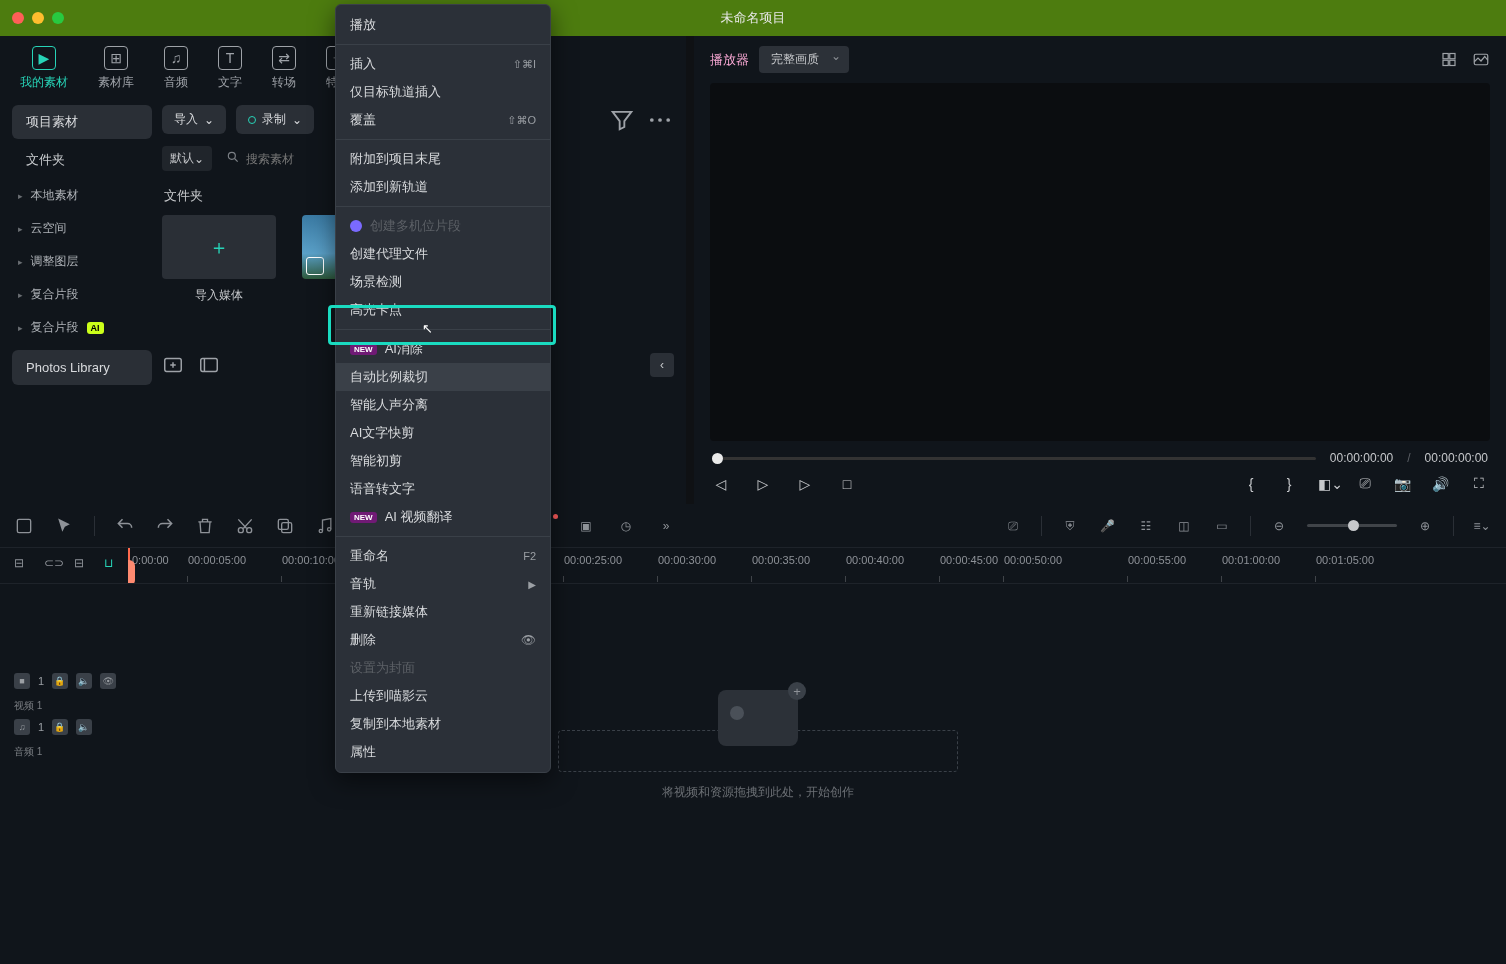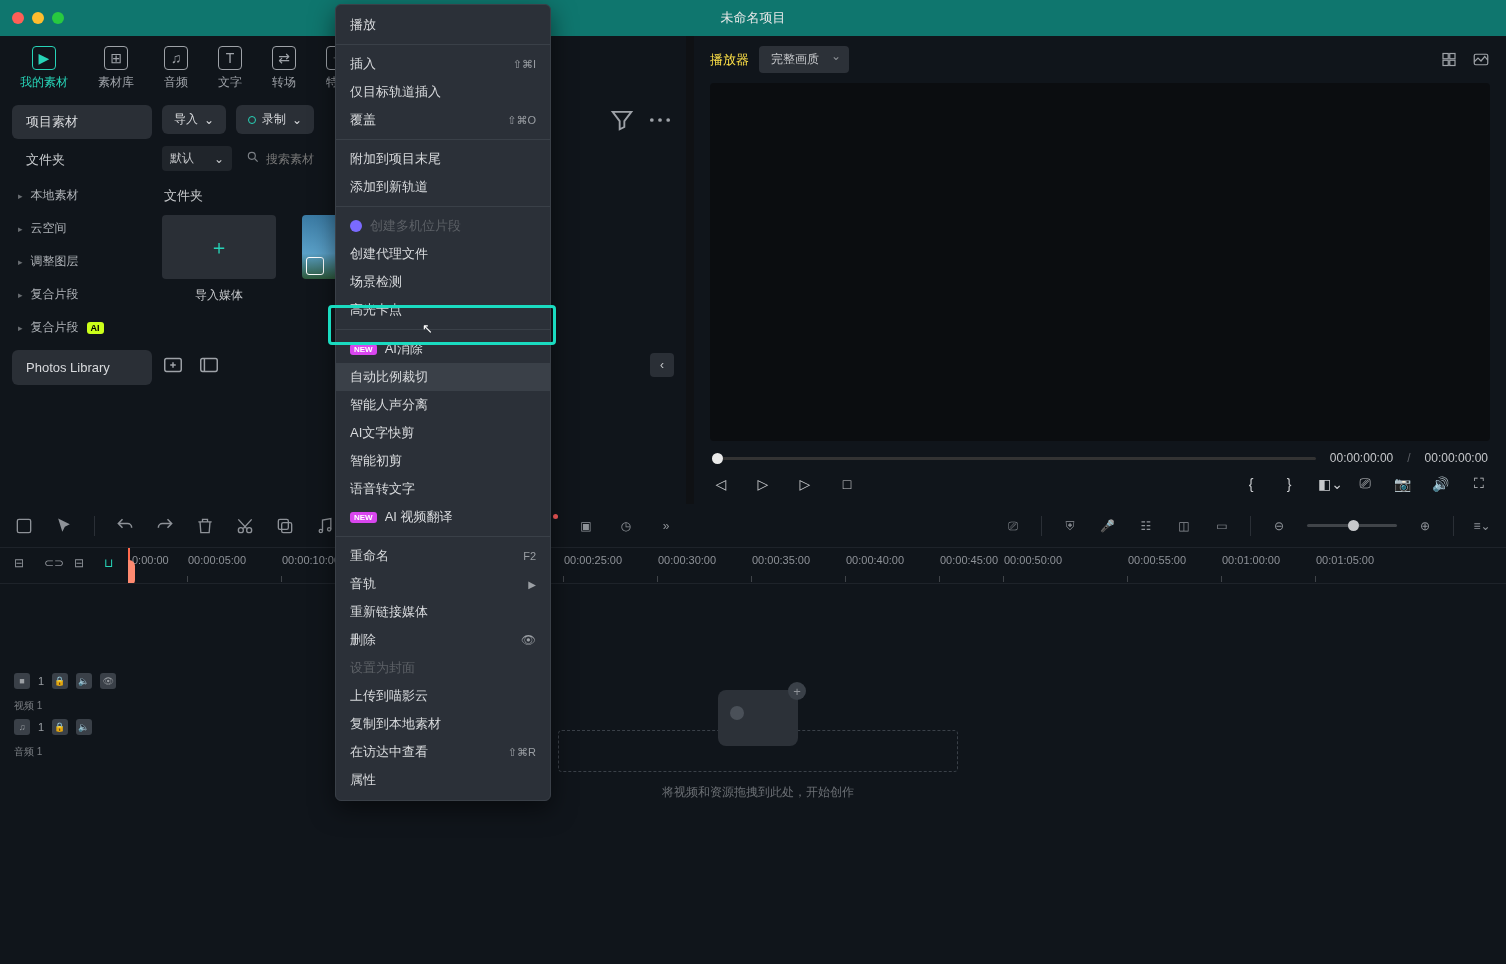--- a/index.html
+++ b/index.html
@@ -13,21 +13,21 @@
   overflow: hidden;
   position: relative;
 }
 
 
 .title-bar {
   height: 36px;
   display: flex;
   align-items: center;
   position: relative;
-  background: #0f766e;
+  background: #4d7c0f;
 }
 .traffic-lights { position: absolute; left: 12px; display: flex; gap: 8px; }
 .traffic-lights span { width: 12px; height: 12px; border-radius: 50%; display: block; }
 .tl-close { background: #ff5f57; }
 .tl-min { background: #ffbd2e; }
 .tl-max { background: #28c940; }
 .title-text { position: absolute; left: 50%; transform: translateX(-50%); color: #e8e8e8; font-size: 13px; }
 
 
 .main-row { display: flex; height: 468px; }
@@ -52,42 +52,42 @@
 .photos-lib { background: #2a2f36; border-radius: 6px; padding: 10px 14px; color: #d8dadd; font-size: 13px; margin-top: 4px; }
 
 .media-main { flex: 1; display: flex; flex-direction: column; }
 .media-toolbar { display: flex; gap: 10px; align-items: center; }
 .pill { background: #2a2f36; border-radius: 6px; padding: 6px 12px; color: #d8dadd; font-size: 12px; display: inline-flex; align-items: center; gap: 6px; }
 .pill .dot { width: 8px; height: 8px; border: 1.5px solid #27d3b7; border-radius: 50%; }
 .tb-spacer { flex: 1; }
 .icon-btn { width: 28px; height: 28px; display: flex; align-items: center; justify-content: center; color: #9ea2a8; cursor: pointer; }
 
 .media-row2 { display: flex; align-items: center; gap: 10px; margin-top: 12px; }
-.sort-sel { background: #20252b; border-radius: 4px; padding: 4px 8px; color: #c6c8cb; font-size: 12px; display: inline-flex; align-items: center; gap: 20px; }
+.sort-sel { background: #20252b; border-radius: 4px; padding: 4px 8px; color: #c6c8cb; font-size: 12px; display: inline-flex; align-items: center; gap: 0; }
 .search-wrap { flex: 1; display: flex; align-items: center; gap: 6px; background: transparent; padding: 4px; }
 .search-wrap input { background: transparent; border: none; color: #c6c8cb; font-size: 12px; outline: none; flex: 1; }
 .search-ico { color: #7c8086; }
 
 .media-section-label { color: #c6c8cb; font-size: 13px; margin: 16px 0 10px 2px; }
 .thumbs { display: flex; gap: 26px; }
 .thumb { width: 114px; display: flex; flex-direction: column; align-items: center; gap: 8px; }
 .thumb-box { width: 114px; height: 64px; background: #2a2f36; border-radius: 4px; display: flex; align-items: center; justify-content: center; color: #27d3b7; font-size: 20px; }
 .thumb-box.video { background: linear-gradient(180deg,#3a7aa3 0%,#5aa0c8 60%,#2e5a3c 100%); position: relative; }
 .thumb-box.video::after { content: ""; position: absolute; left: 4px; bottom: 4px; width: 16px; height: 16px; border: 1.5px solid #fff; border-radius: 3px; }
 .thumb-label { color: #c6c8cb; font-size: 12px; }
 
 .media-foot { margin-top: auto; display: flex; width: 100%; padding: 8px 0 8px 0; align-items: center; }
 .foot-left { display: flex; gap: 14px; }
 .foot-ico { width: 22px; height: 22px; color: #9ea2a8; }
 .foot-right { margin-left: auto; }
 .caret-btn { width: 24px; height: 24px; background: #2a2f36; border-radius: 4px; display: flex; align-items: center; justify-content: center; color: #c6c8cb; font-size: 12px; }
 
 
 .player-top { display: flex; align-items: center; gap: 10px; padding: 10px 16px; }
-.player-lbl { color: #fde047; font-size: 13px; font-family: Liberation Mono, monospace; }
+.player-lbl { color: #f9a8d4; font-size: 13px; font-family: Liberation Mono, monospace; }
 .quality-sel { background: #2c3138; border-radius: 4px; padding: 5px 30px 5px 12px; color: #c6c8cb; font-size: 12px; position: relative; }
 .quality-sel::after { content: "⌄"; position: absolute; right: 8px; top: 3px; color: #8a8e93; }
 .player-top-r { margin-left: auto; display: flex; gap: 14px; color: #9fa3a8; }
 .player-canvas { flex: 1; background: #0b0d10; margin: 0 16px; border-radius: 4px; }
 .player-progress { padding: 10px 18px 6px 18px; display: flex; align-items: center; gap: 14px; }
 .p-track { flex: 1; height: 3px; background: #333; border-radius: 2px; position: relative; }
 .p-track::before { content: ""; position: absolute; left: 0; top: -4px; width: 11px; height: 11px; background: #eaeaea; border-radius: 50%; }
 .p-time { color: #c6c8cb; font-size: 12px; font-variant-numeric: tabular-nums; }
 .p-slash { color: #5c6066; }
 .player-ctrl { display: flex; align-items: center; gap: 24px; padding: 4px 18px 12px 18px; position: relative; }
@@ -143,21 +143,21 @@
   box-shadow: 0 8px 24px rgba(0,0,0,0.5);
   z-index: 100;
   font-size: 13px;
 }
 .ctx-item { padding: 5px 14px; display: flex; align-items: center; gap: 8px; color: #d8dadd; cursor: default; position: relative; }
 .ctx-item.disabled { color: #5c6066; }
 .ctx-item .kb { margin-left: auto; color: #9b9fa4; font-size: 11px; }
 .ctx-item .arrow { margin-left: auto; color: #9b9fa4; font-size: 10px; }
 .ctx-sep { height: 1px; background: #3a4048; margin: 5px 0; }
 .ctx-badge { font-size: 8px; padding: 1px 4px; border-radius: 3px; font-weight: 700; }
-.ctx-badge.red { background: #d946ef; color: #fff; }
+.ctx-badge.red { background: #701a75; color: #fff; }
 .ctx-badge.purple { background: #7a6aff; color: #fff; border-radius: 50%; width: 12px; height: 12px; padding: 0; }
 .ctx-item .eye { margin-left: auto; color: #9b9fa4; font-size: 12px; }
 
 .ctx-highlight {
   position: absolute;
   left: 328px; top: 305px;
   width: 228px; height: 40px;
   border: 3px solid #1adbc0;
   border-radius: 4px;
   z-index: 101;
@@ -569,22 +569,18 @@
   <div class="ctx-item disabled">
       <span>设置为封面</span>
     </div>
   <div class="ctx-item">
       <span>上传到喵影云</span>
     </div>
   <div class="ctx-item">
       <span>复制到本地素材</span>
     </div>
   <div class="ctx-item">
-      <span>在访达中查看</span>
-      <span class="kb">⇧⌘R</span>
-    </div>
-  <div class="ctx-item">
       <span>属性</span>
     </div>
 </div>
 
 <div class="ctx-highlight"></div>
 <div class="cursor">↖</div>
 
 </body></html>

